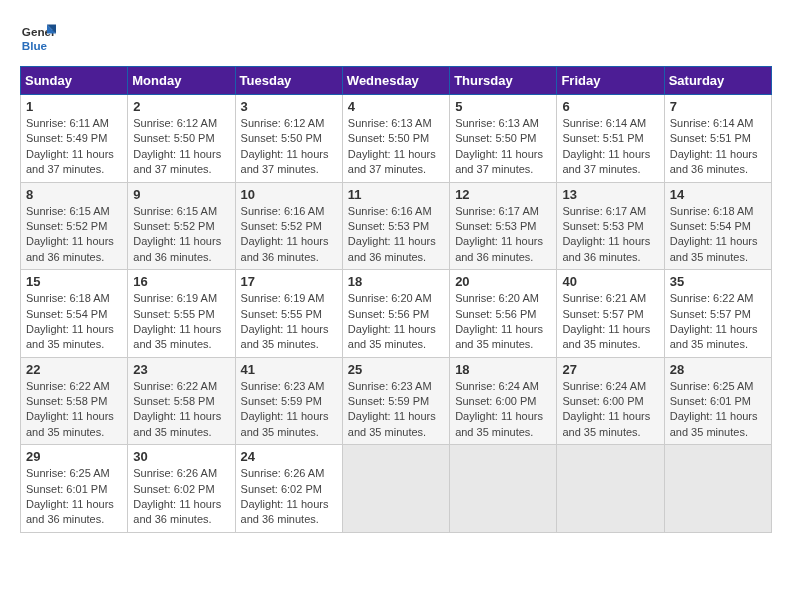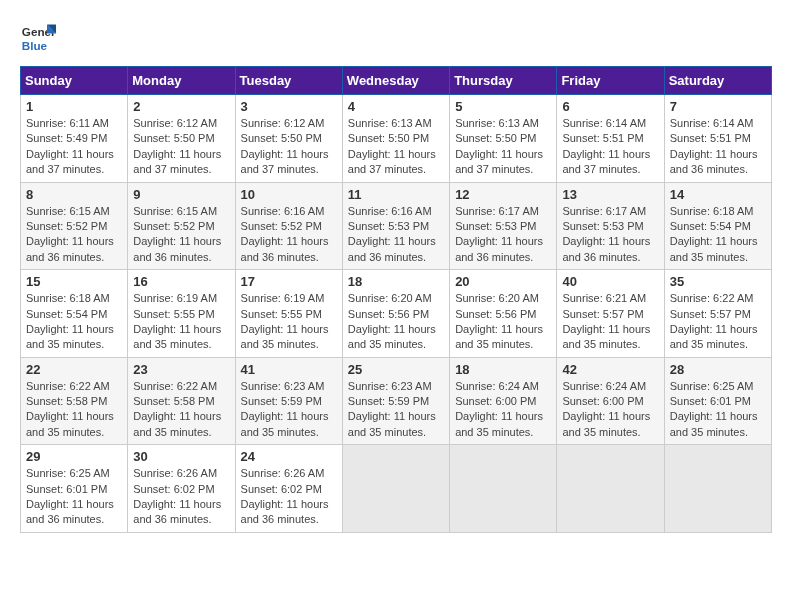--- a/index.html
+++ b/index.html
@@ -289,21 +289,21 @@
 and 35 minutes.</div>
         </td>
         <td>
           <span class="day-num">18</span>
           <div class="day-info" style="white-space: pre-line;">Sunrise: 6:24 AM
 Sunset: 6:00 PM
 Daylight: 11 hours
 and 35 minutes.</div>
         </td>
         <td>
-          <span class="day-num">42</span>
+          <span class="day-num">27</span>
           <div class="day-info" style="white-space: pre-line;">Sunrise: 6:24 AM
 Sunset: 6:00 PM
 Daylight: 11 hours
 and 35 minutes.</div>
         </td>
         <td>
           <span class="day-num">28</span>
           <div class="day-info" style="white-space: pre-line;">Sunrise: 6:25 AM
 Sunset: 6:01 PM
 Daylight: 11 hours

